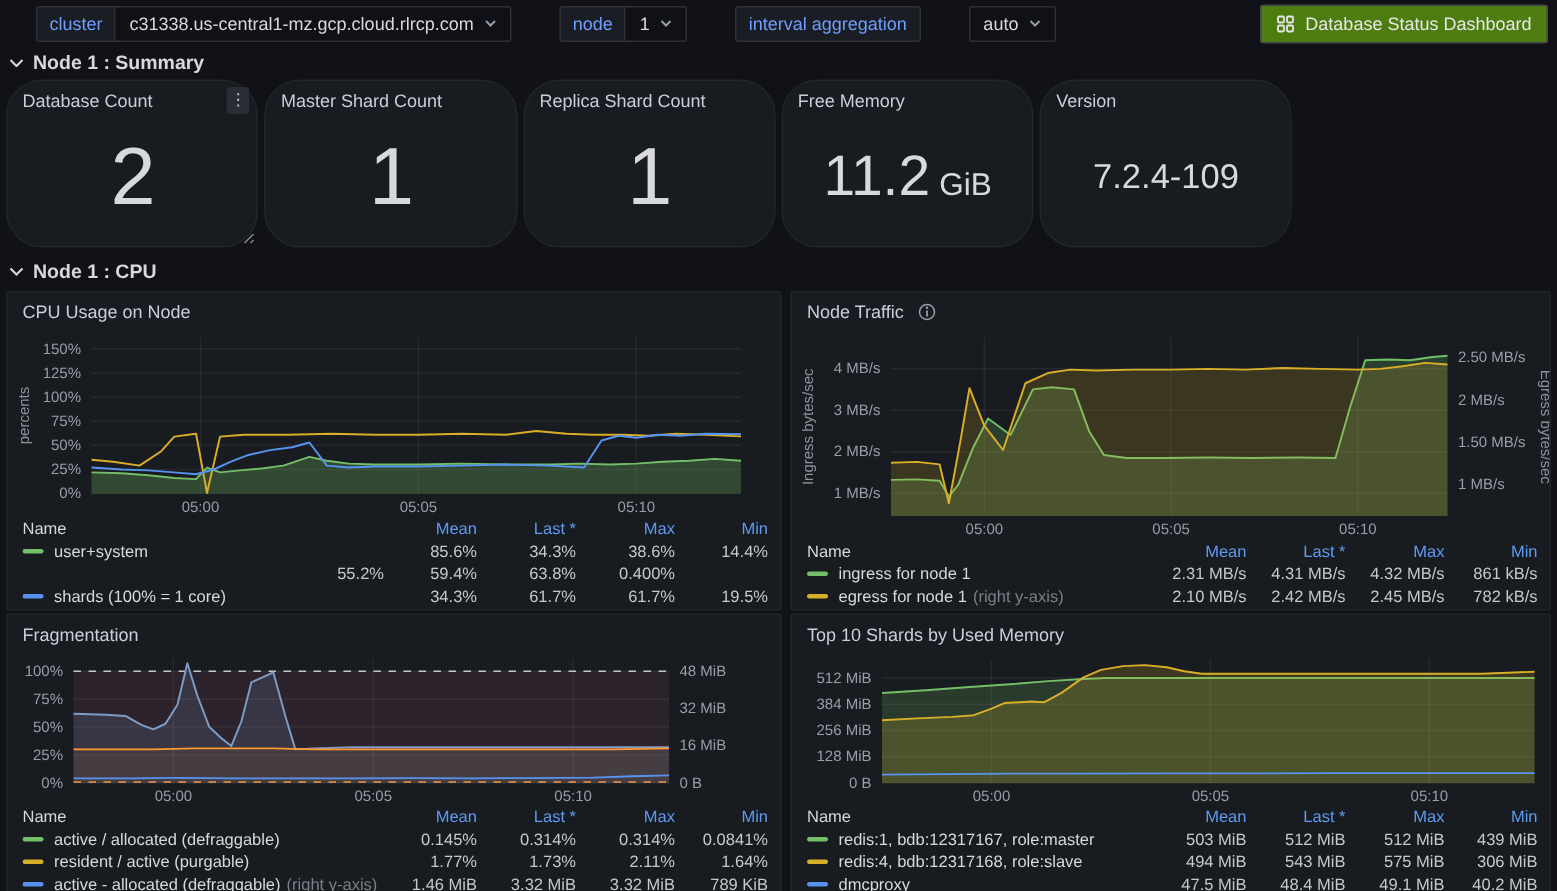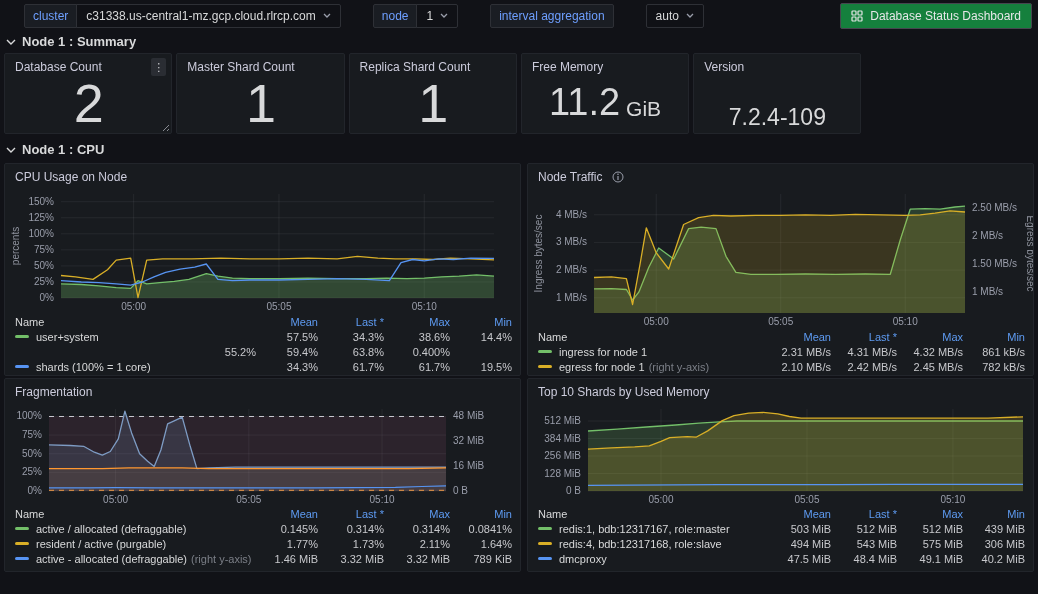--- a/index.html
+++ b/index.html
@@ -12,33 +12,33 @@
   .var-label { display:flex; align-items:center; padding:0 8px; background:#1a1d23;
     border:1px solid #2e3036; border-radius:2px 0 0 2px; color:#6e9fff; font-size:12px; white-space:nowrap; }
   .var-label.lone { border-radius:2px; }
   .var-value { display:flex; align-items:center; gap:7px; padding:0 9px; background:#101116;
     border:1px solid #2e3036; margin-left:-1px; border-radius:0 2px 2px 0; color:#d8d9da;
     font-size:12px; cursor:pointer; white-space:nowrap; }
   .var-value.lone { border-radius:2px; margin-left:0; }
   .caret { width:8px; height:5px; display:inline-block; }
   .spacer { flex:1; }
   .top-btn { display:flex; align-items:center; gap:7px; height:26px; padding:0 10px;
-    background:#15803d; border:1px solid #45474f; border-radius:2px; color:#e6e7e8;
+    background:#4d7c0f; border:1px solid #45474f; border-radius:2px; color:#e6e7e8;
     font-size:12px; cursor:pointer; white-space:nowrap; }
 
   
   .row-header { display:flex; align-items:center; gap:6px; padding:3px 20px 4px 6px;
     font-size:13px; font-weight:700; color:#d8d9da; cursor:pointer; }
 
   
   .panel { background:#181b1f; border:1px solid #22252b; border-radius:2px; position:relative; }
   .panel-header { padding:6px 10px 2px 10px; font-size:12px; font-weight:500; color:#ccccdc;
     display:flex; align-items:center; gap:6px; }
   .stat-row { display:flex; gap:4px; padding:0 4px; }
-  .stat-panel { width:168.3px; height:81px; }
+  .stat-panel { width:168.3px; height:112px;border-radius:24px; }
   .stat-value { position:absolute; left:0; right:0; top:24px; bottom:6px;
     display:flex; align-items:center; justify-content:center; font-weight:500;
     font-size:54px; color:#d8d9da; letter-spacing:-1px; }
   .stat-value.mem { font-size:38px; letter-spacing:0; }
   .stat-value.mem .unit { font-size:21px; margin-left:6px; margin-top:12px; }
   .stat-value.version { font-size:23px; letter-spacing:0; align-items:flex-start; padding-top:26px; }
   .kebab { position:absolute; top:4px; right:5px; width:15px; height:18px; background:#2a2d33;
     border-radius:2px; display:flex; align-items:center; justify-content:center;
     color:#c7c8cc; font-size:11px; line-height:1; cursor:pointer; }
   .resize-handle { position:absolute; right:1px; bottom:1px; }
@@ -214,21 +214,21 @@
           <span class="lg-val">Mean</span>
           <span class="lg-val">Last *</span>
           <span class="lg-val">Max</span>
           <span class="lg-val">Min</span>
         </div>
         <div class="lg-row">
           <span class="lg-name">
             <span class="lg-swatch" style="background:#73bf69"></span>
             <span>user+system</span>
           </span>
-          <span class="lg-val">57.5%</span>
+          <span class="lg-val">85.6%</span>
           <span class="lg-val">34.3%</span>
           <span class="lg-val">38.6%</span>
           <span class="lg-val">14.4%</span>
         </div>
         <div class="lg-row">
           <span class="lg-val">55.2%</span>
           <span class="lg-val">59.4%</span>
           <span class="lg-val">63.8%</span>
           <span class="lg-val">0.400%</span>
         </div>

